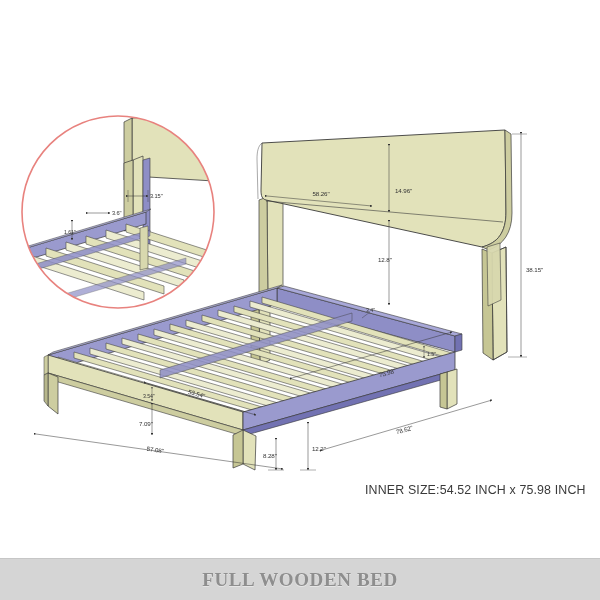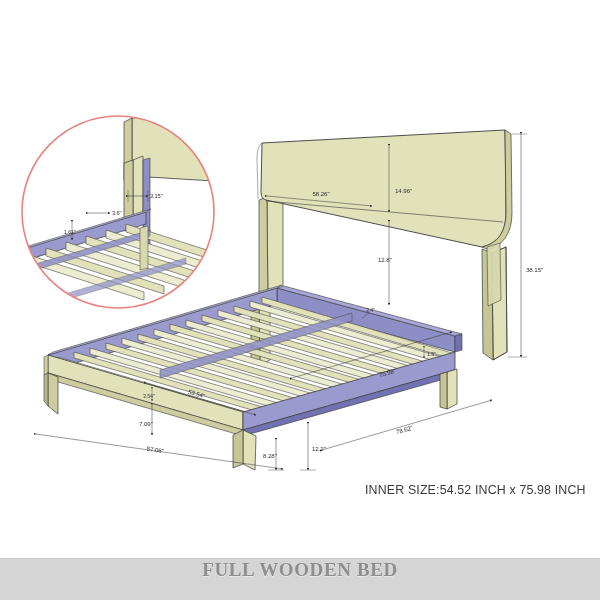--- a/index.html
+++ b/index.html
@@ -31,21 +31,21 @@
     white-space:nowrap;
     margin-left:12px;
   }
 
   .banner{
     position:absolute;
     left:0;bottom:0;
     width:600px;height:41px;
     background:#d5d5d5;
     border-top:1px solid #c6c6c6;
-    display:flex;justify-content:center;
+    display:flex;align-items:center;justify-content:center;
   }
   .banner .title{
     font-family:"Liberation Serif", serif;
     font-weight:bold;
     font-size:19px;
     color:#8e8e8e;
     letter-spacing:0.6px;
     text-shadow:0 1px 0 #e6e6e6;
   }
   .whitebelow{

